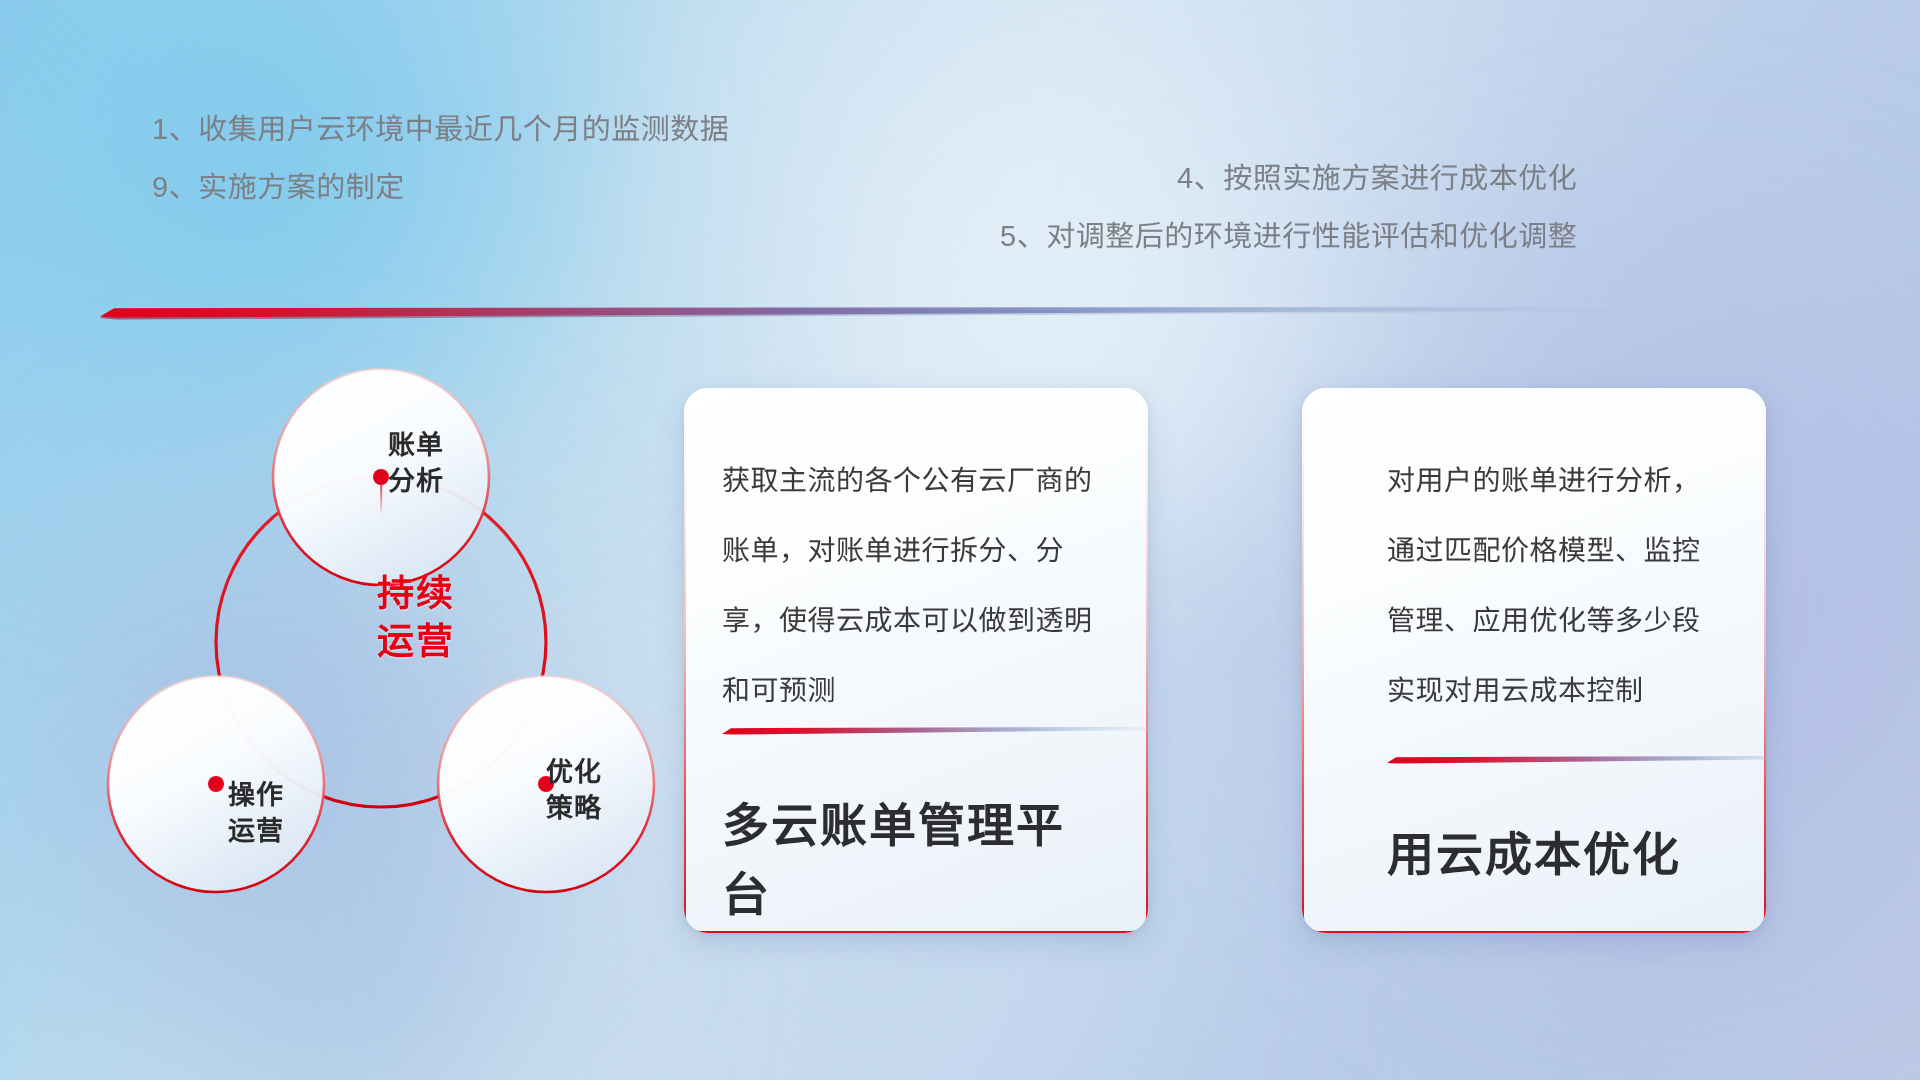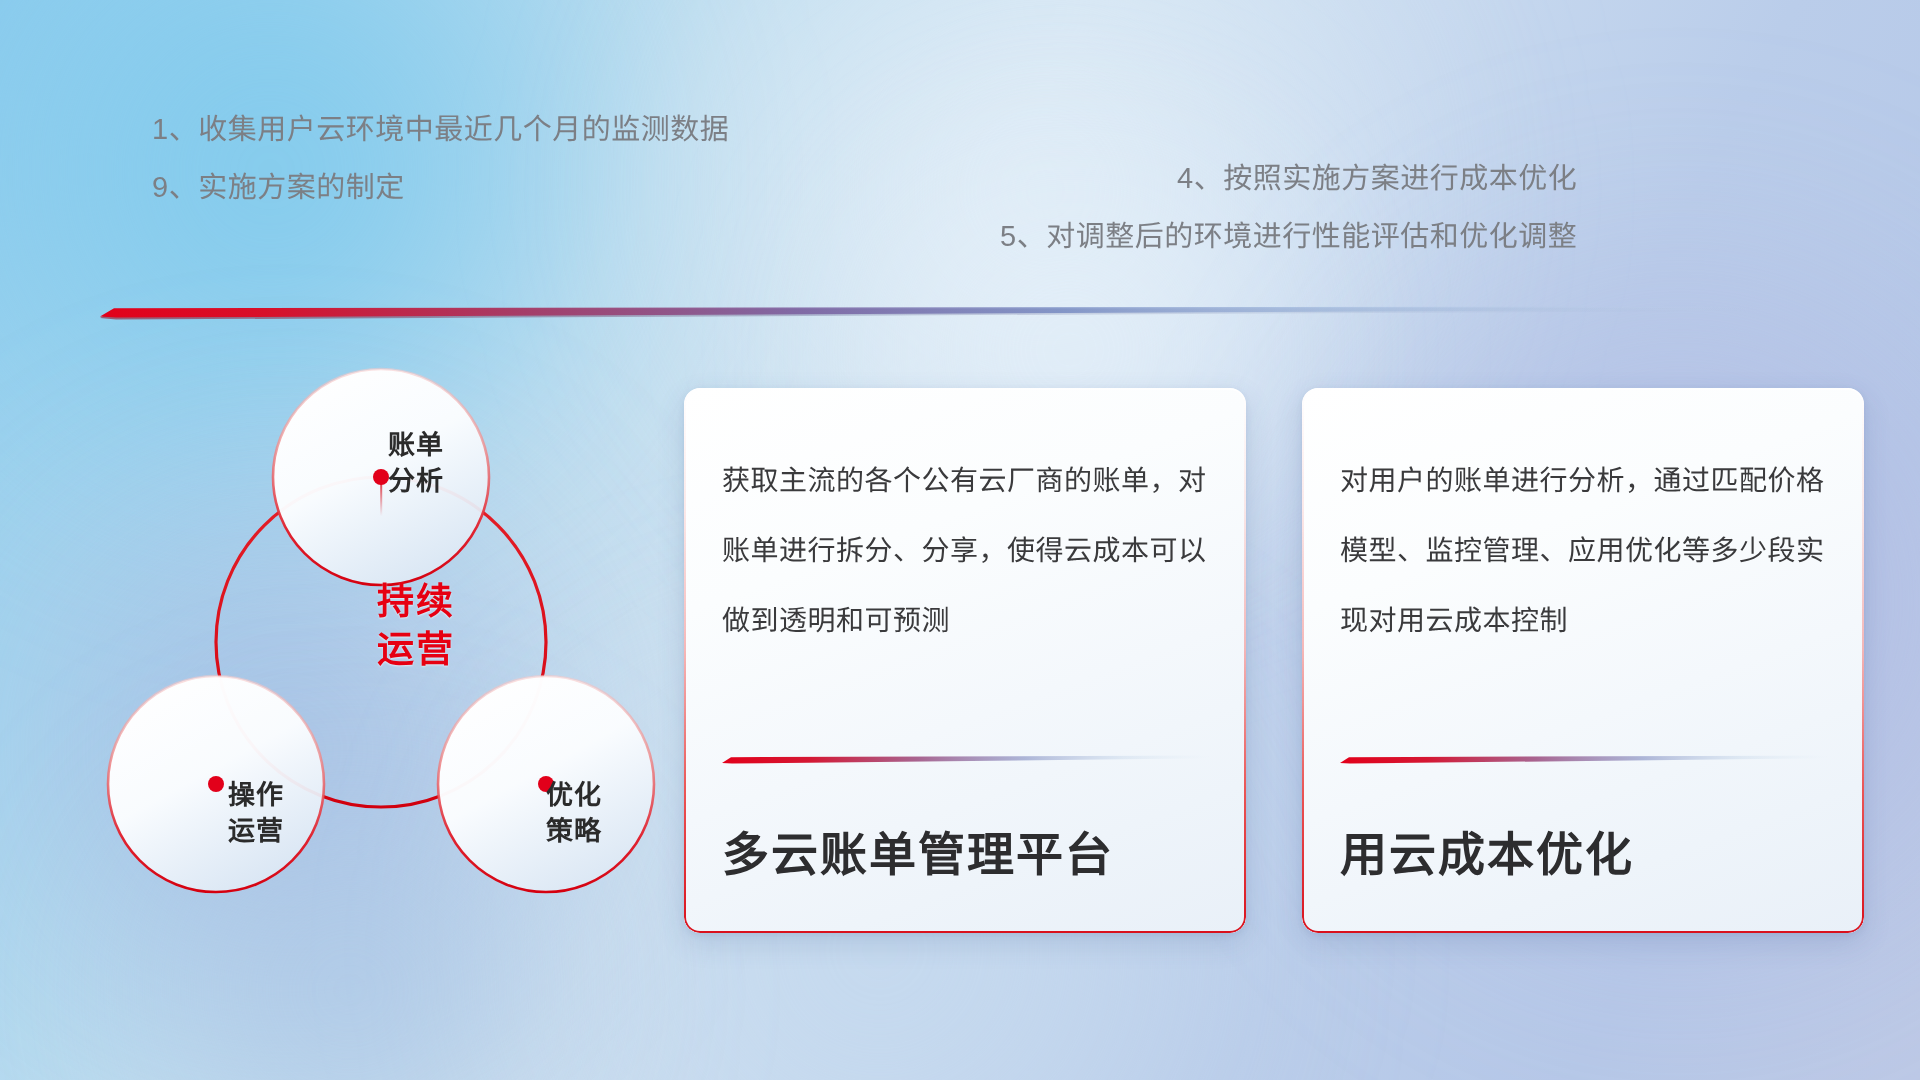--- a/index.html
+++ b/index.html
@@ -116,46 +116,45 @@
     color: #2b2b2b;
     font-weight: 700;
     font-size: 27px;
     line-height: 36px;
     letter-spacing: 1px;
     white-space: pre-line;
     pointer-events: none;
   }
   .lbl-top    { left: 240px; top: 75px;  width: 160px; }
   .lbl-left   { left: 80px;  top: 425px; width: 160px; }
-  .lbl-right  { left: 398px; top: 425px; width: 160px; }
+  .lbl-right  { left: 398px; top: 402px; width: 160px; }
 
   .venn-center {
     position: absolute;
     left: 225px;
     top: 218px;
     width: 190px;
     text-align: center;
     color: #e60012;
     font-weight: 800;
     font-size: 37px;
     line-height: 48px;
     letter-spacing: 2px;
     white-space: pre-line;
     text-shadow: 0 1px 2px rgba(255,255,255,.6);
     pointer-events: none;
-    margin-top: 8px;
   }
 
   
   .card {
     position: absolute;
     top: 388px;
-    width: 562px;
+    width: 464px;
     height: 545px;
-    border-radius: 16px;
+    border-radius: 24px;
     padding: 0;
     overflow: hidden;
     background:
       linear-gradient(160deg,
         #ffffff 0%,
         #fbfdfe 30%,
         #f4f8fc 58%,
         #eef4fa 80%,
         #e9f0f8 100%);
     box-shadow: 0 10px 28px rgba(60,90,140,.16), 0 2px 6px rgba(60,90,140,.10);
@@ -176,21 +175,21 @@
       linear-gradient(#fff 0 0) content-box,
       linear-gradient(#fff 0 0);
     -webkit-mask-composite: xor;
     mask:
       linear-gradient(#fff 0 0) content-box,
       linear-gradient(#fff 0 0);
     mask-composite: exclude;
     pointer-events: none;
   }
   .card-left  { left: 684px; }
-  .card-right { left: 1302px; }
+  .card-right { left: 1302px; padding-left: 47px; }
 
   .card-inner {
     position: relative;
     z-index: 2;
     height: 100%;
     padding: 40px 38px 30px 38px;
     display: flex;
     flex-direction: column;
   }
 

